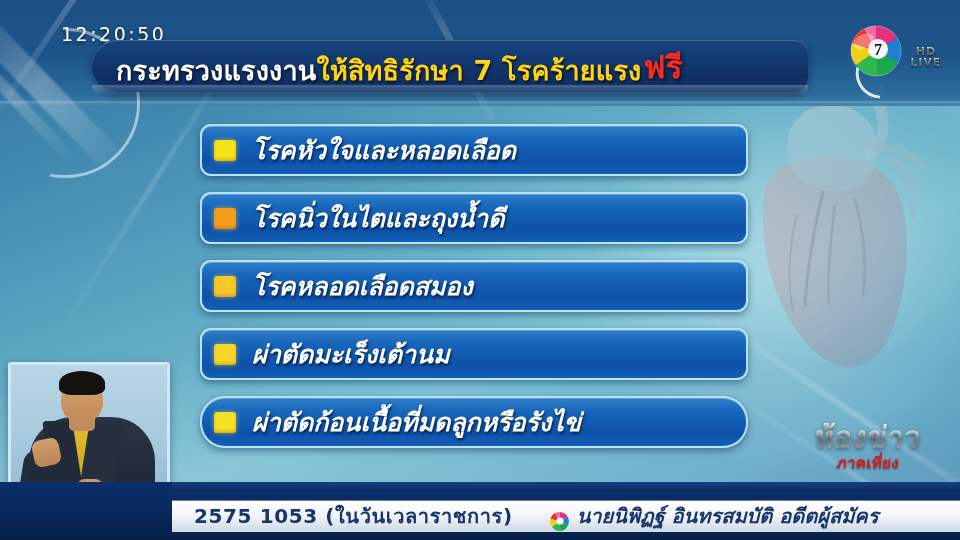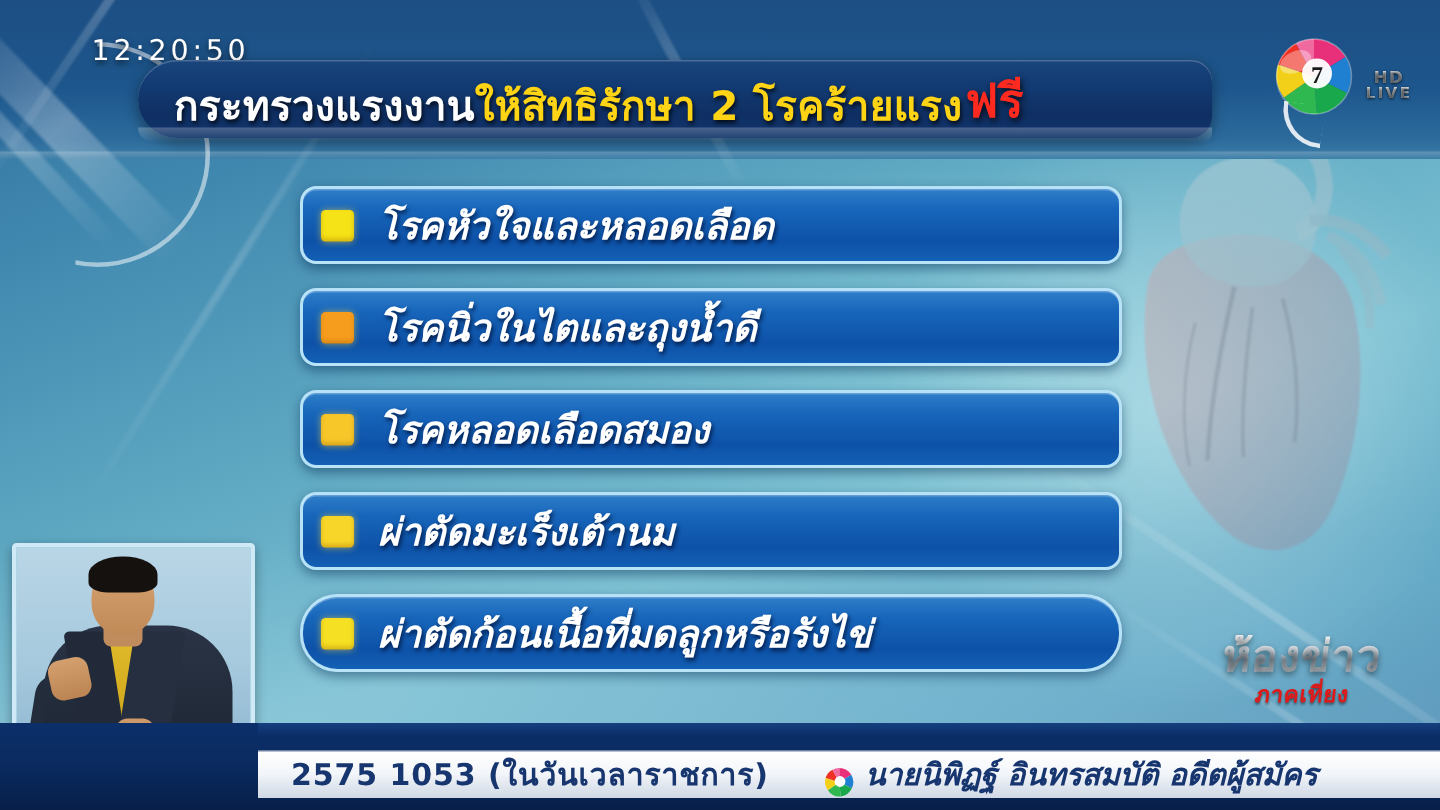--- a/index.html
+++ b/index.html
@@ -218,21 +218,21 @@
   <div class="streak s6"></div>
   <div class="streak s7"></div>
   <div class="arc"></div>
 
   <div class="clock">12:20:50</div>
 
   <div class="headline-wrap">
     <div class="headline-bar"></div>
     <div class="headline-text">
       <span class="hl-white">กระทรวงแรงงาน</span>
-        <span class="hl-yellow">ให้สิทธิรักษา 2 โรคร้ายแรง</span>
+        <span class="hl-yellow">ให้สิทธิรักษา 7 โรคร้ายแรง</span>
         <span class="hl-red">ฟรี</span>
     </div>
   </div>
 
   <div class="ch7">
     <div class="stick"></div>
     <svg viewBox="0 0 58 58" width="58" height="58">
       <g transform="translate(29,26)">
         <path d="M0 0 L0 -25 A25 25 0 0 1 21 -13 Z" fill="#e8307a"></path>
         <path d="M0 0 L21 -13 A25 25 0 0 1 22 11 Z" fill="#1f7fd0"></path>

